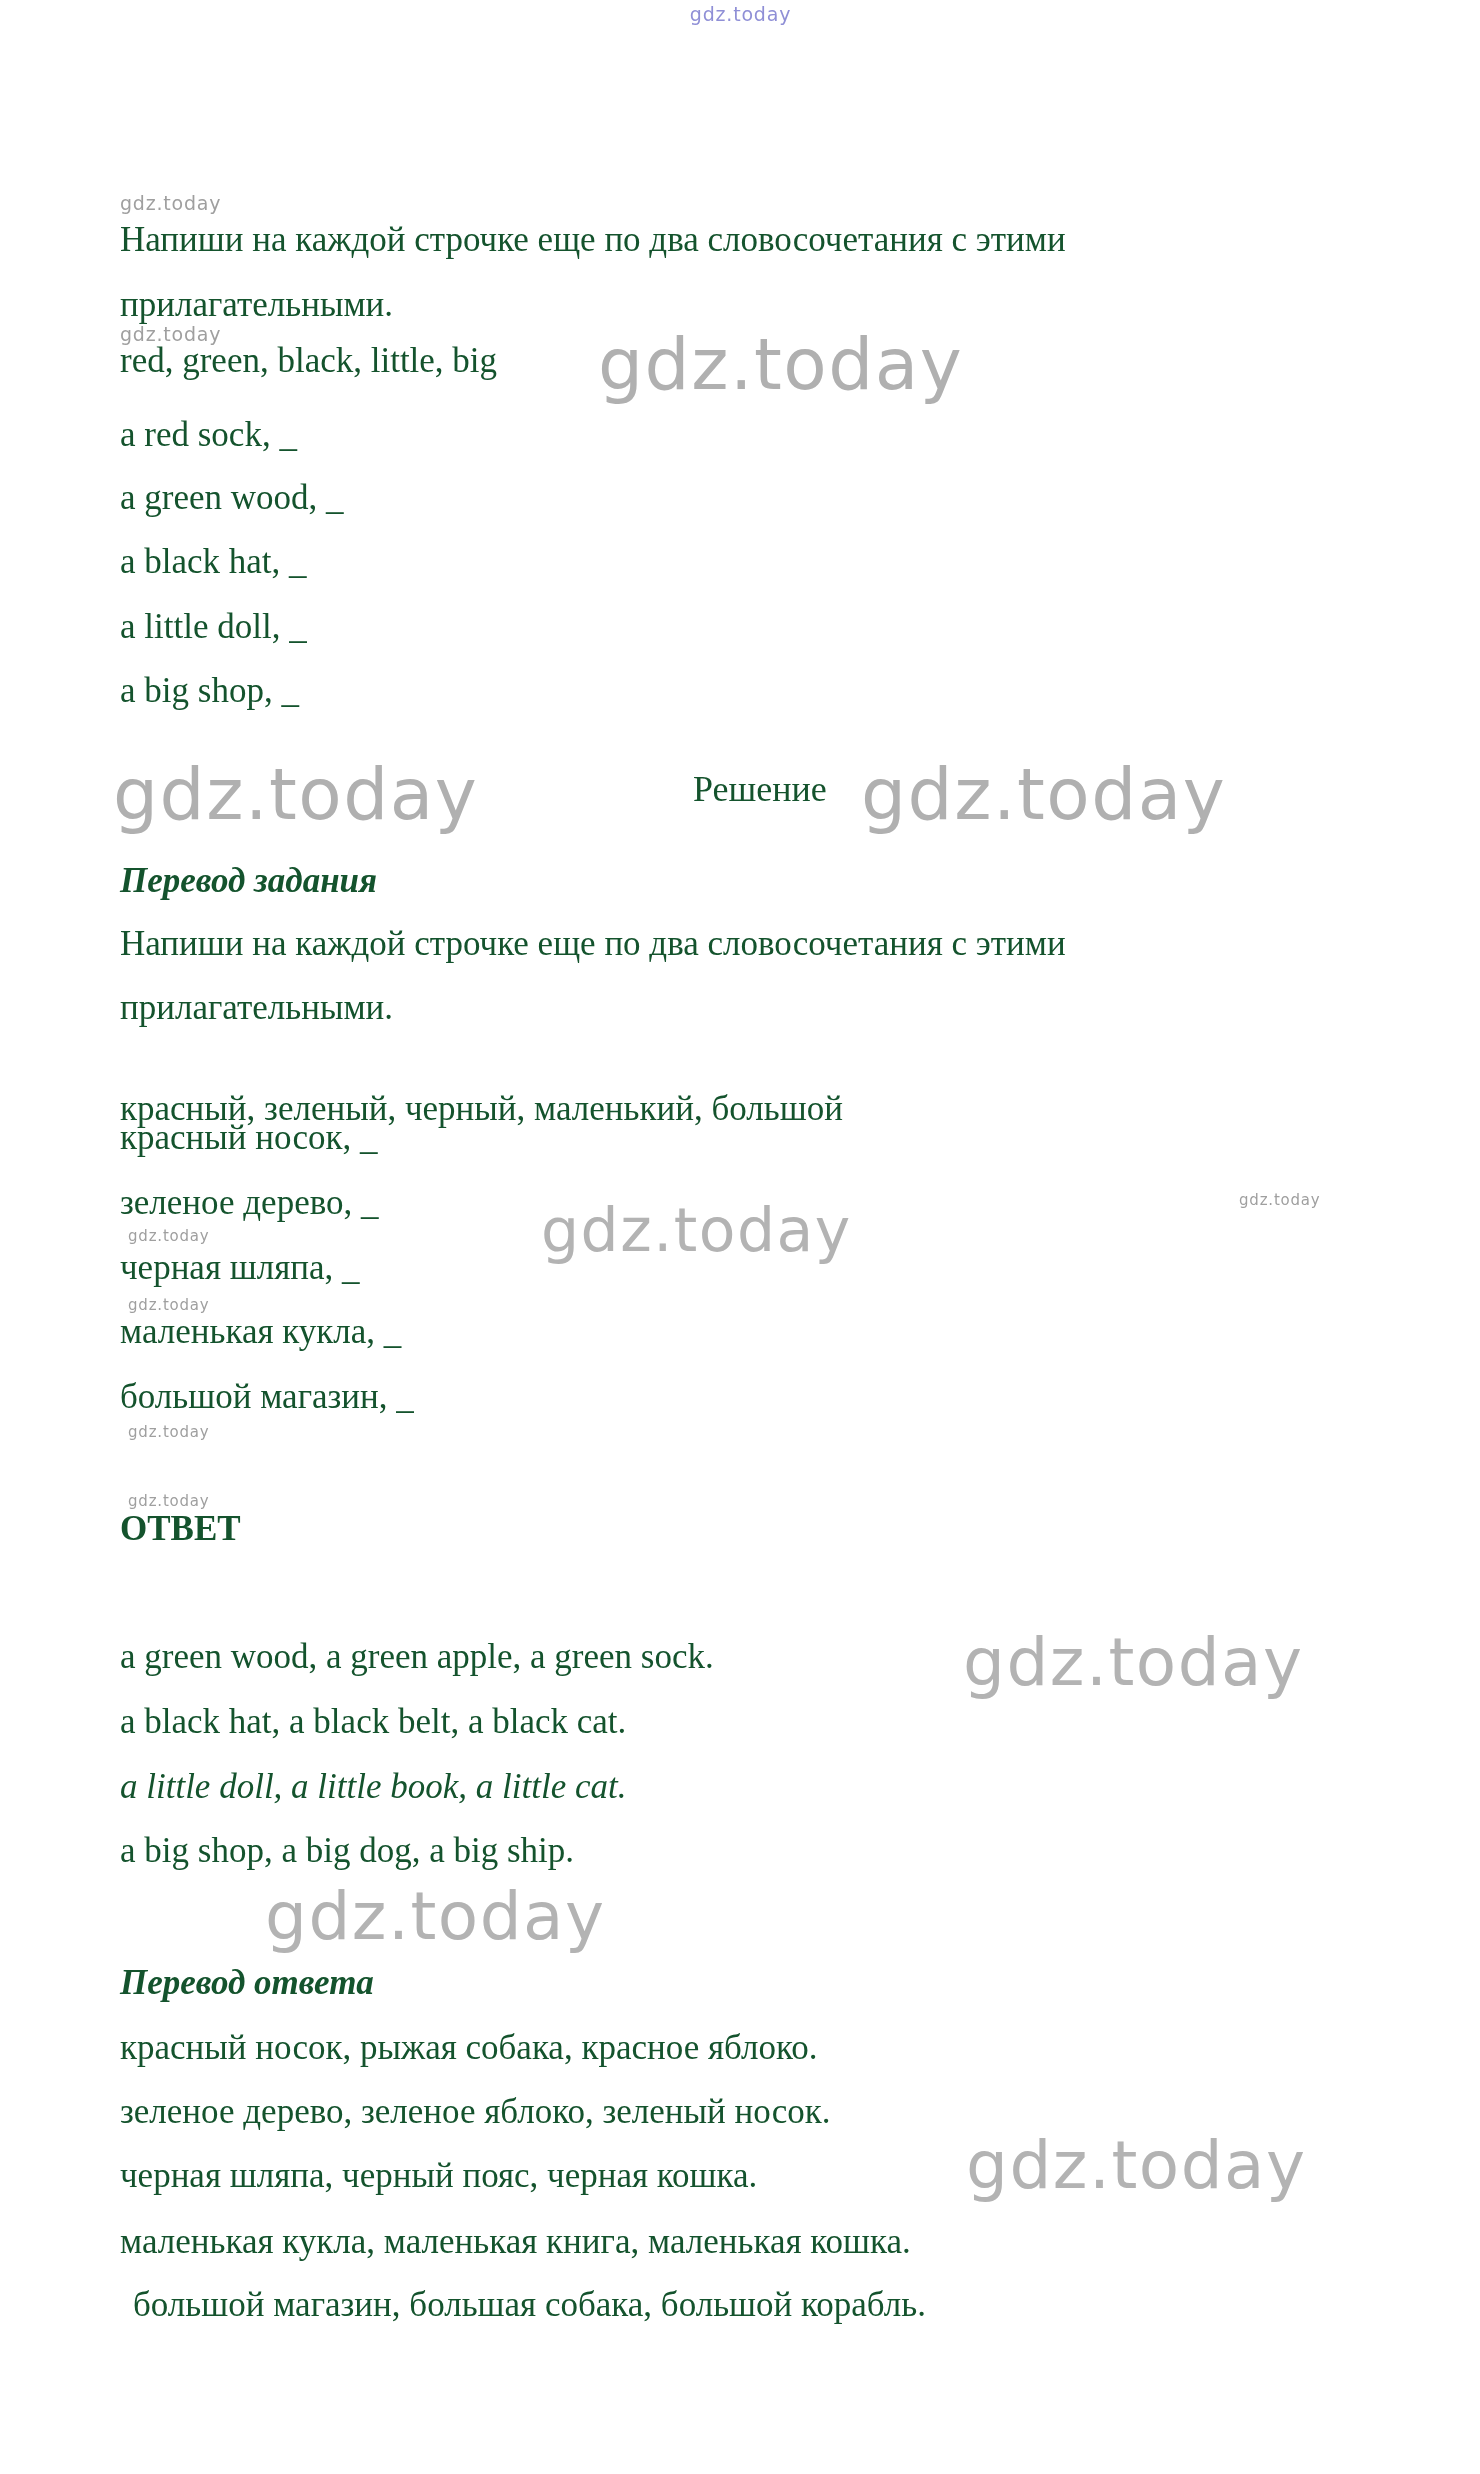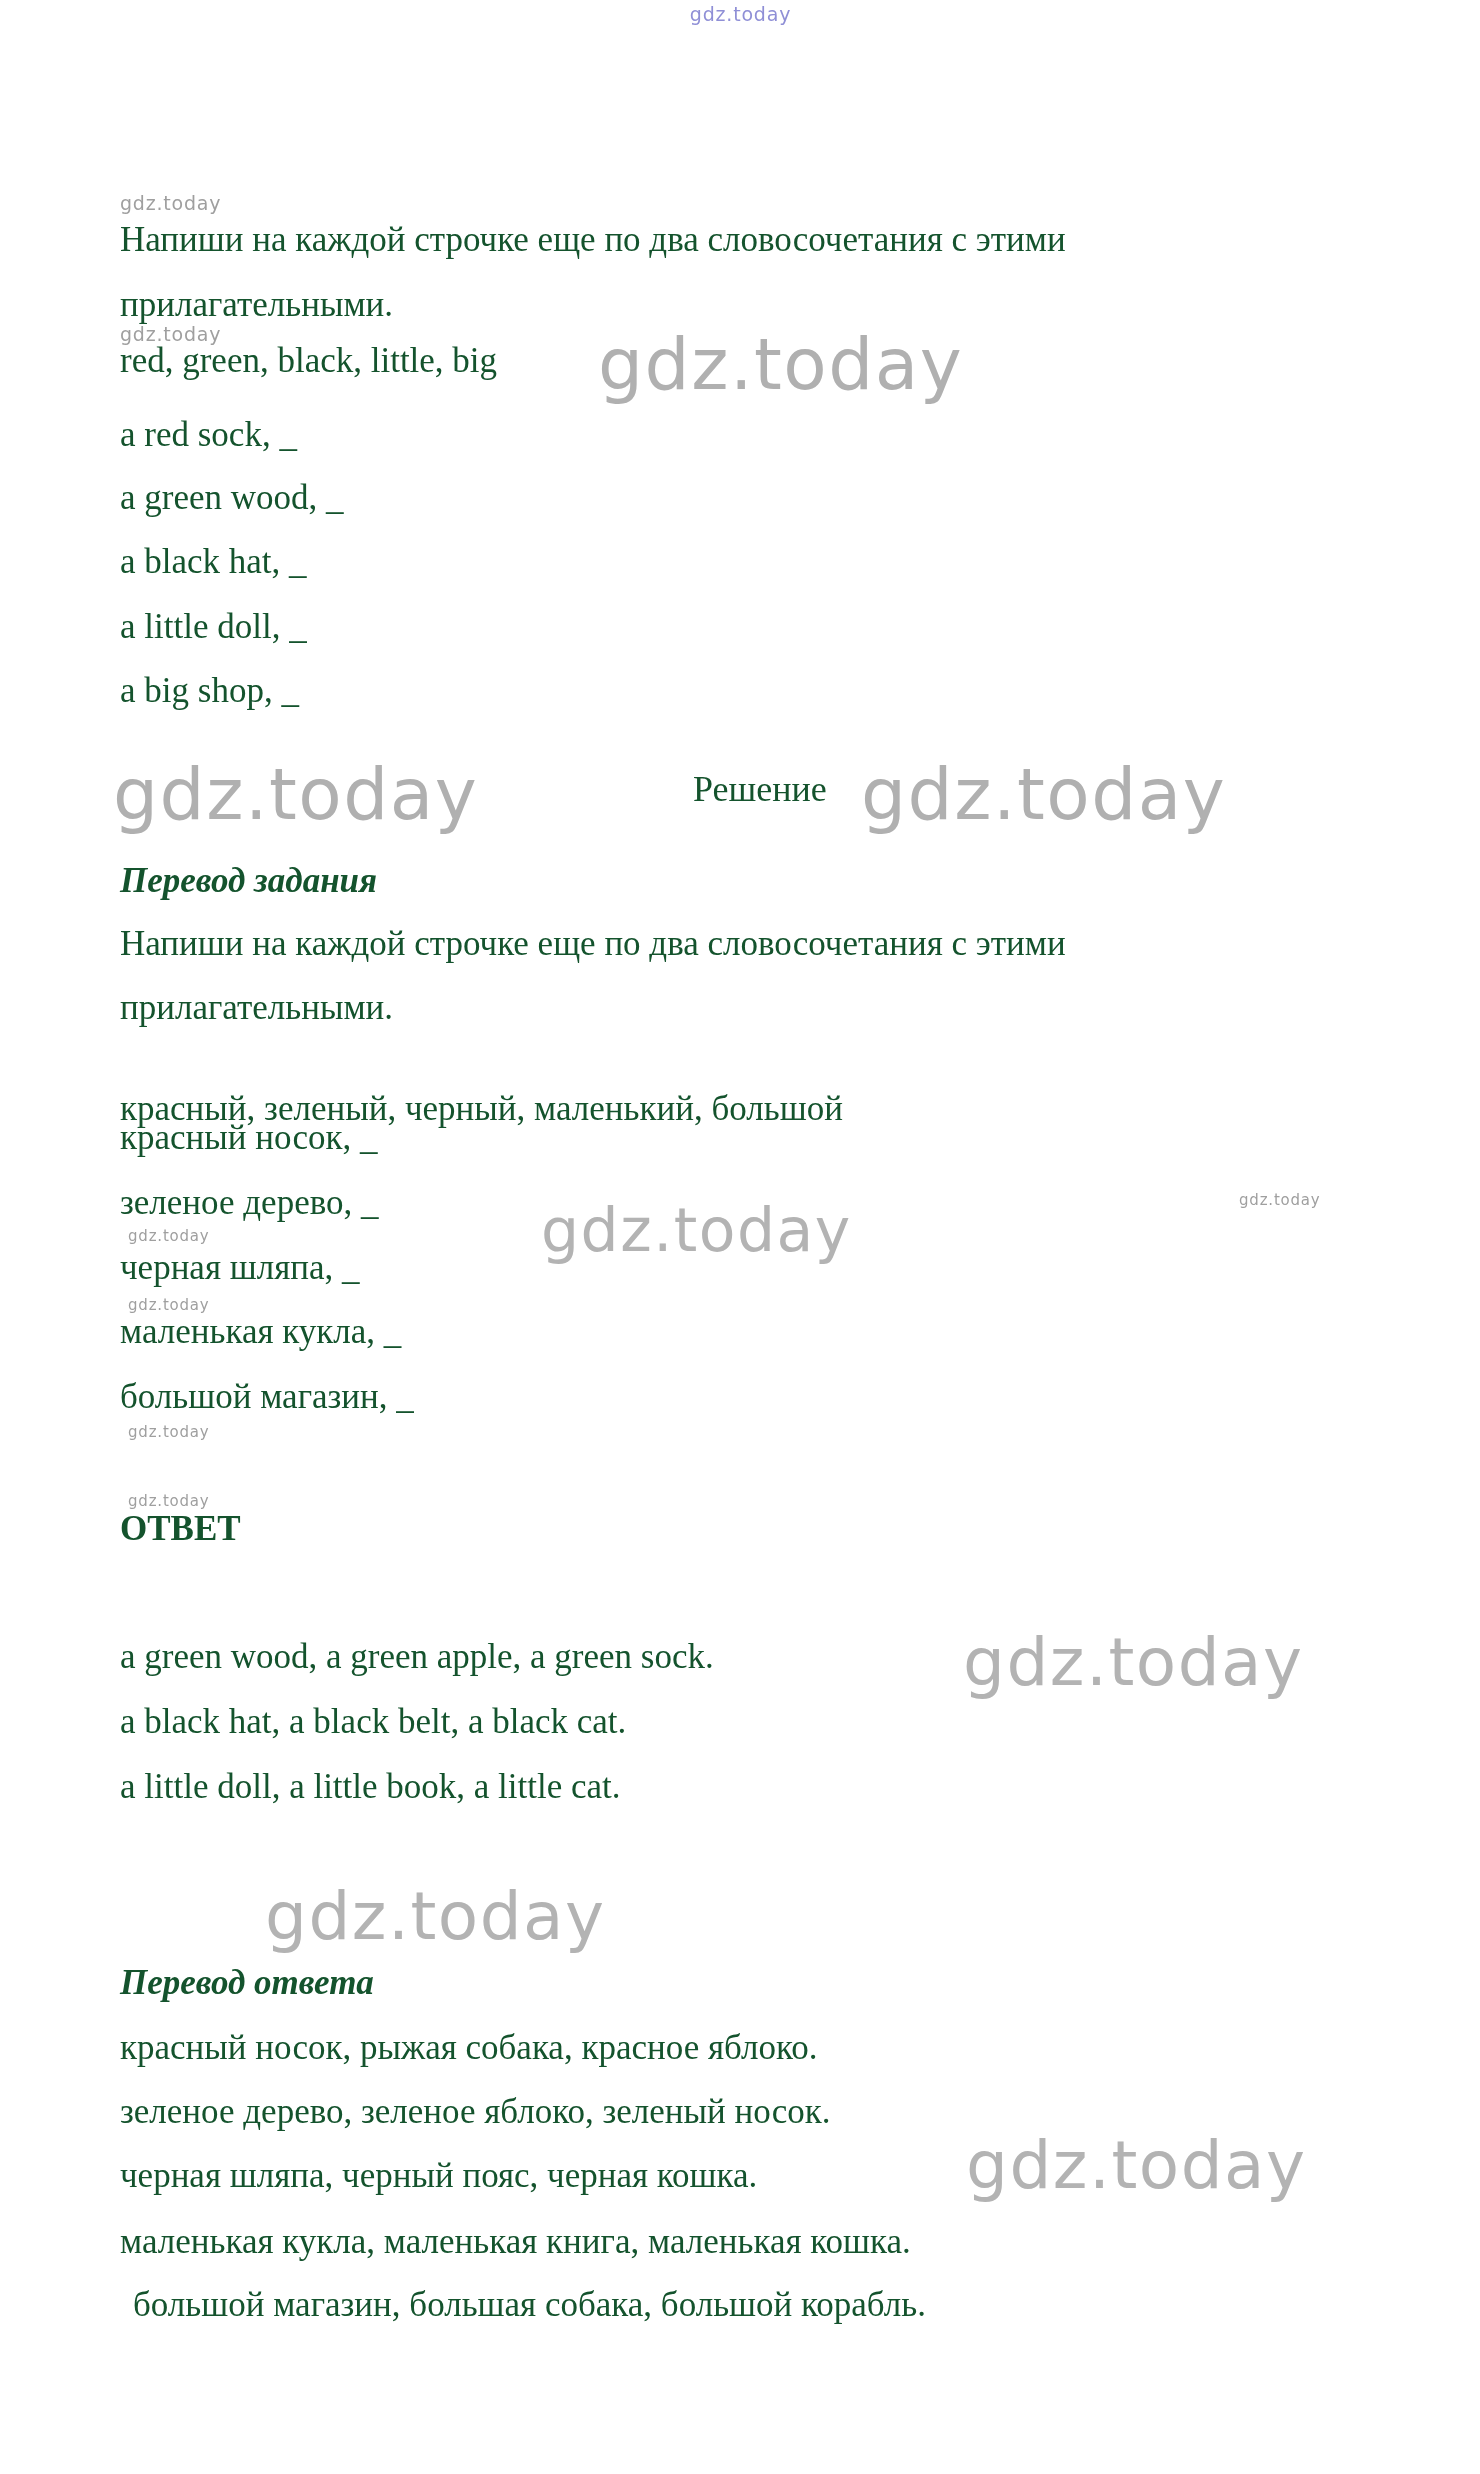--- a/index.html
+++ b/index.html
@@ -95,21 +95,22 @@
   <div class="wm wm-xs" style="left:128px; top:1296px;">gdz.today</div>
   <div class="line" style="left:120px; top:1311px;">маленькая кукла, _</div>
   <div class="line" style="left:120px; top:1376px;">большой магазин, _</div>
   <div class="wm wm-xs" style="left:128px; top:1423px;">gdz.today</div>
 
   <div class="wm wm-xs" style="left:128px; top:1492px;">gdz.today</div>
   <div class="line heading-bold" style="left:120px; top:1508px;">ОТВЕТ</div>
   <div class="line" style="left:120px; top:1636px;">a green wood, a green apple, a green sock.</div>
   <div class="wm wm-lg" style="left:963px; top:1624px; font-size:66px;">gdz.today</div>
   <div class="line" style="left:120px; top:1701px;">a black hat, a black belt, a black cat.</div>
-  <div class="line" style="left:120px; top:1766px;">a little doll, a little book, a little cat.</div>
+  <div class="line" style="left:120px; top:1766px;font-style:italic;">a little doll, a little book, a little cat.</div>
+  <div class="line" style="left:120px; top:1830px;">a big shop, a big dog, a big ship.</div>
   <div class="wm wm-lg" style="left:265px; top:1878px; font-size:66px;">gdz.today</div>
 
   <div class="line heading-bold-italic" style="left:120px; top:1962px;">Перевод ответа</div>
   <div class="line" style="left:120px; top:2027px;font-family:Liberation Serif, serif;">красный носок, рыжая собака, красное яблоко.</div>
   <div class="line" style="left:120px; top:2091px;">зеленое дерево, зеленое яблоко, зеленый носок.</div>
   <div class="line" style="left:120px; top:2155px;">черная шляпа, черный пояс, черная кошка.</div>
   <div class="wm wm-lg" style="left:966px; top:2127px; font-size:66px;">gdz.today</div>
   <div class="line" style="left:120px; top:2221px;">маленькая кукла, маленькая книга, маленькая кошка.</div>
   <div class="line" style="left:120px; top:2284px;margin-left:13px;">большой магазин, большая собака, большой корабль.</div>
 

